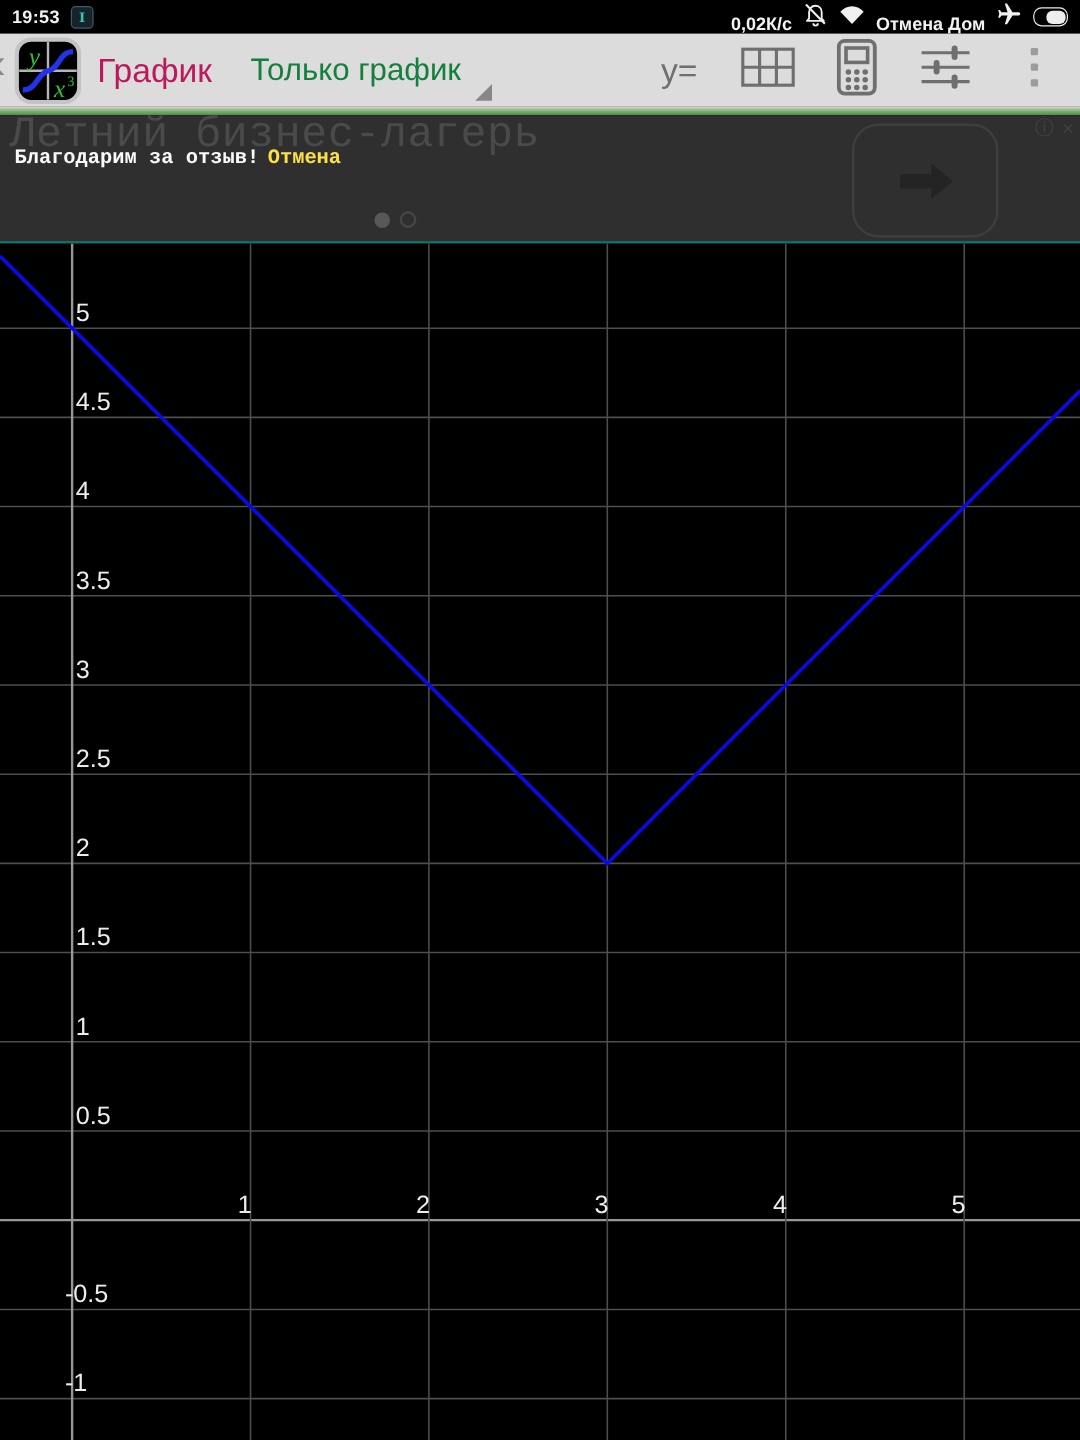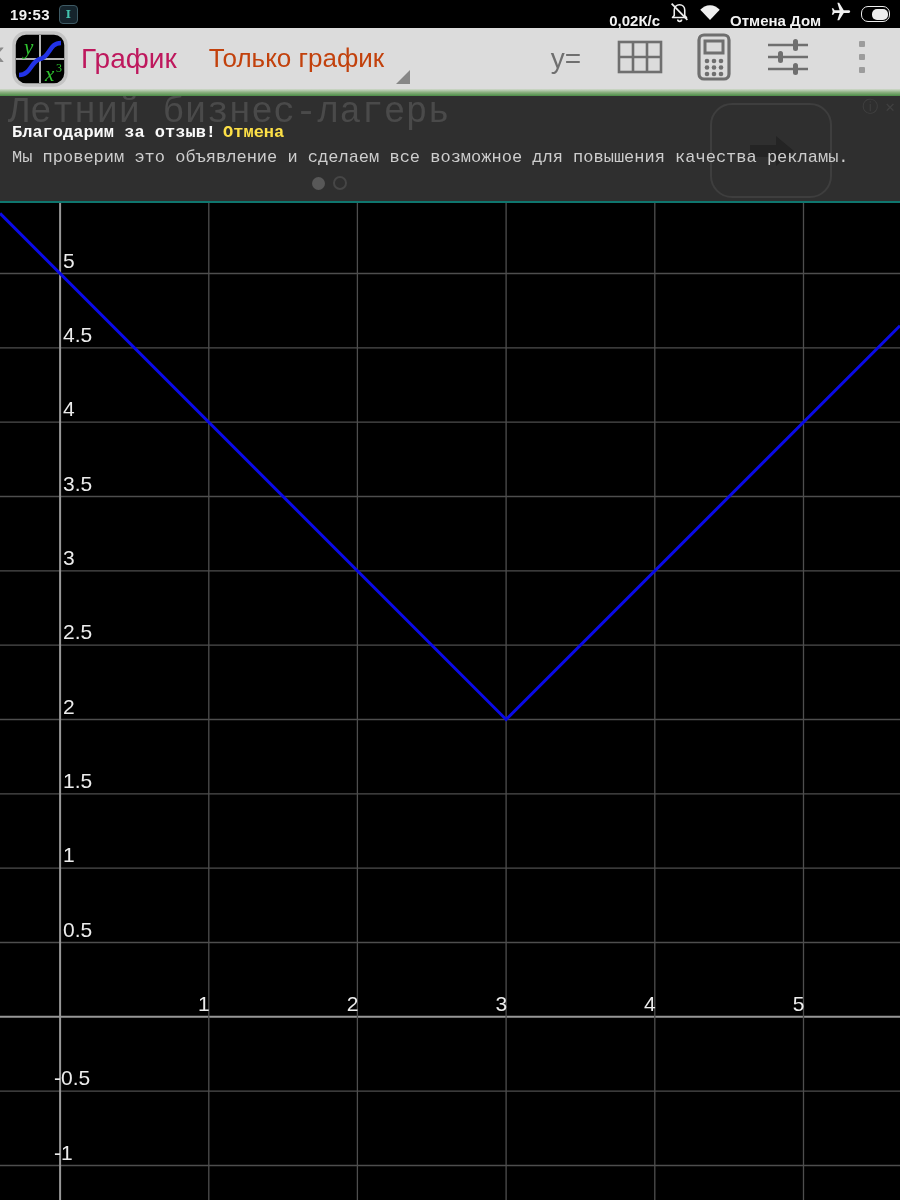--- a/index.html
+++ b/index.html
@@ -20,21 +20,21 @@
   .battery-fill { position:absolute; top:1.5px; bottom:1.5px; right:1.5px; width:58%;
                   background:#ededed; border-radius:5px; }
 
   
   .toolbar { position:relative; height:61px; background:#dcdcdc; display:flex; align-items:center; }
   .back-chevron { position:absolute; left:-7px; top:7px; color:#8b8b8b; font-size:36px; line-height:1; }
   .app-icon { margin-left:12px; width:56px; height:56px; flex:0 0 auto; }
   .tb-title { margin-left:13px; font-size:28px; color:#be185d; }
   .spinner { position:relative; margin-left:32px; height:100%; display:flex; align-items:center;
              padding-right:26px; cursor:default; }
-  .spinner-label { font-size:26px; color:#c2410c; }
+  .spinner-label { font-size:26px; color:#15803d; }
   .corner-triangle { position:absolute; right:0; bottom:5px; width:0; height:0;
                      border-left:14px solid transparent; border-bottom:14px solid #878787; }
   .tb-actions { margin-left:auto; margin-right:16px; display:flex; align-items:center; gap:30px; }
   .tb-action { width:44px; height:52px; display:flex; align-items:center; justify-content:center; }
   .yeq { font-size:28px; color:#6f6f6f; }
 
   
   .green-strip { height:7px; background:linear-gradient(180deg,#d0d9cb 0%,#87ad7c 50%,#4b8c46 100%); }
   .ad-banner { position:relative; height:105px; background:#2f2f2f; border-bottom:2px solid #0f766e;
                overflow:hidden;font-family:Liberation Mono, monospace; }
@@ -181,21 +181,20 @@
       </svg>
     </div>
     <div class="ghost-corner">
       <span>ⓘ</span>
       <span>✕</span>
     </div>
     <div class="banner-text">
       <div class="bt-line1">
         <span>Благодарим за отзыв!</span><span class="bt-cancel">Отмена</span>
       </div>
-      <div class="bt-line2">Мы проверим это объявление и сделаем все возможное для повышения качества рекламы.</div>
     </div>
     <div class="page-dots">
       <span class="dot dot-filled"></span>
       <span class="dot dot-ring"></span>
     </div>
   </div>
 
   <div class="graph">
     <svg id="plot" width="900" height="997">
         <line x1="0" y1="70.5" x2="900" y2="70.5" stroke="#4e4e4e" stroke-width="1.3"></line>

